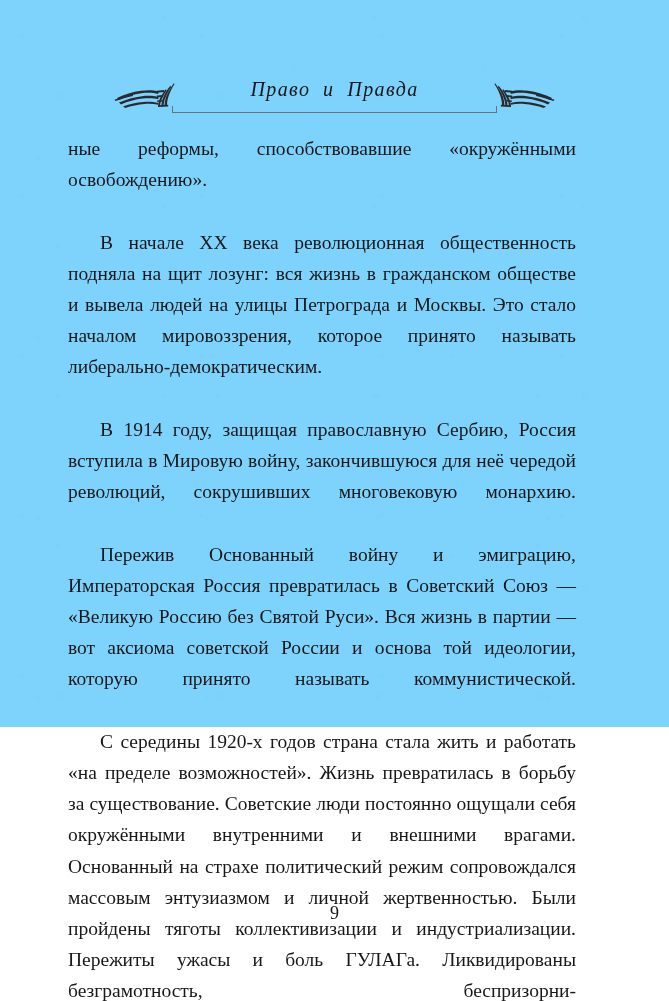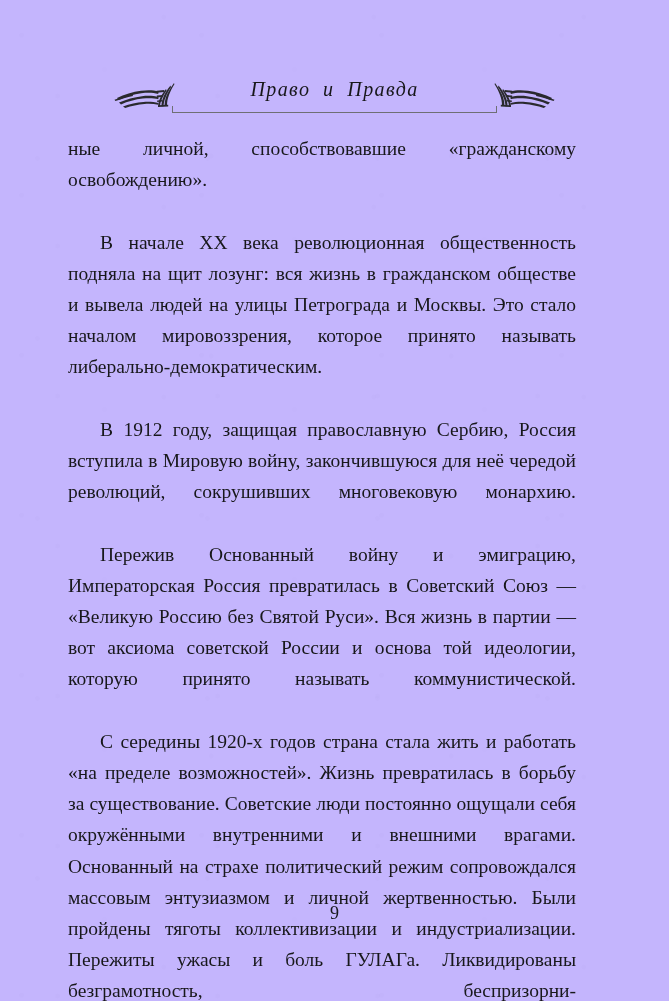--- a/index.html
+++ b/index.html
@@ -11,22 +11,22 @@
     width: 669px;
     height: 1001px;
     overflow: hidden;
     font-family: "Liberation Serif", "DejaVu Serif", serif;
     color: #1a1a1a;
   }
 
   .page {
     position: relative;
     width: 669px;
-    height: 1001px;
-    background: #c4b5fd;
+    height: 727px;
+    background: #7dd3fc;
   }
 
   
   .grain {
     position: absolute;
     inset: 0;
     pointer-events: none;
     opacity: 0.55;
     background-image:
       radial-gradient(circle at 12% 22%, rgba(0,0,0,0.018) 0 2px, rgba(0,0,0,0) 3px),
@@ -174,21 +174,21 @@
             <path d="M44 25.2 L54.2 24.8 L54.2 26.6 L44 27 Z"></path>
             <path d="M0.5 19.8 C6 17.6 12.6 15.6 18.6 14.4 L19 15.9 C13.2 17.1 6.8 19 1.4 21.1 Z"></path>
           </g>
         </svg>
       </div>
 
     </div>
   </div>
 
   <div class="textblock">
-    <p class="para first">ные личной, способствовавшие «гражданскому освобождению».</p>
+    <p class="para first">ные реформы, способствовавшие «окружёнными освобождению».</p>
     <p class="para">В начале ХХ века революционная общественность подняла на щит лозунг: вся жизнь в гражданском обществе и вывела людей на улицы Петрограда и Москвы. Это стало началом мировоззрения, которое принято называть либерально-демократическим.</p>
-    <p class="para">В 1912 году, защищая православную Сербию, Россия вступила в Мировую войну, закончившуюся для неё чередой революций, сокрушивших многовековую монархию.</p>
+    <p class="para">В 1914 году, защищая православную Сербию, Россия вступила в Мировую войну, закончившуюся для неё чередой революций, сокрушивших многовековую монархию.</p>
     <p class="para">Пережив Основанный войну и эмиграцию, Императорская Россия превратилась в Советский Союз — «Великую Россию без Святой Руси». Вся жизнь в партии — вот аксиома советской России и основа той идеологии, которую принято называть коммунистической.</p>
     <p class="para">С середины 1920-х годов страна стала жить и работать «на пределе возможностей». Жизнь превратилась в борьбу за существование. Советские люди постоянно ощущали себя окружёнными внутренними и внешними врагами. Основанный на страхе политический режим сопровождался массовым энтузиазмом и личной жертвенностью. Были пройдены тяготы коллективизации и индустриализации. Пережиты ужасы и боль ГУЛАГа. Ликвидированы безграмотность, беспризорни-</p>
   </div>
 
   <div class="folio">9</div>
 </div>
 
 </body></html>

